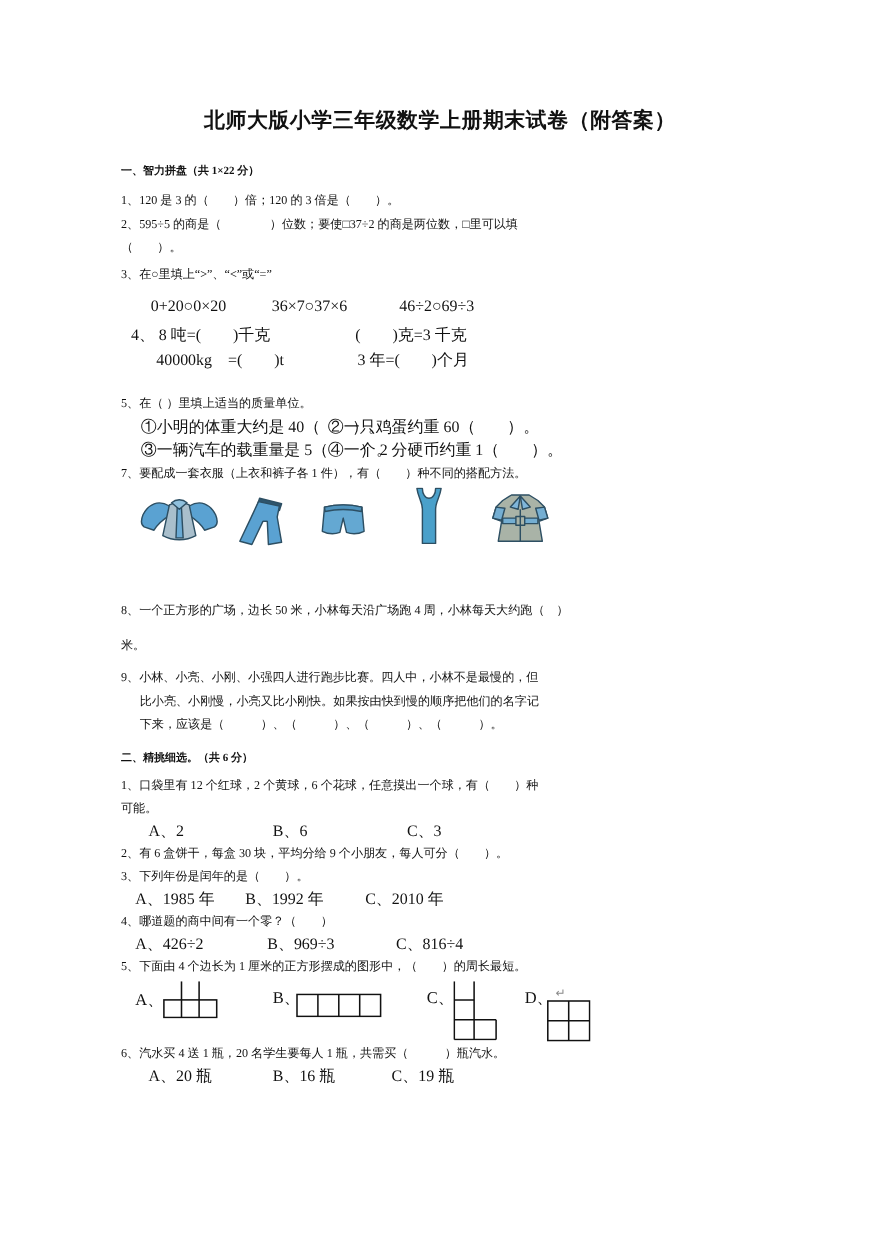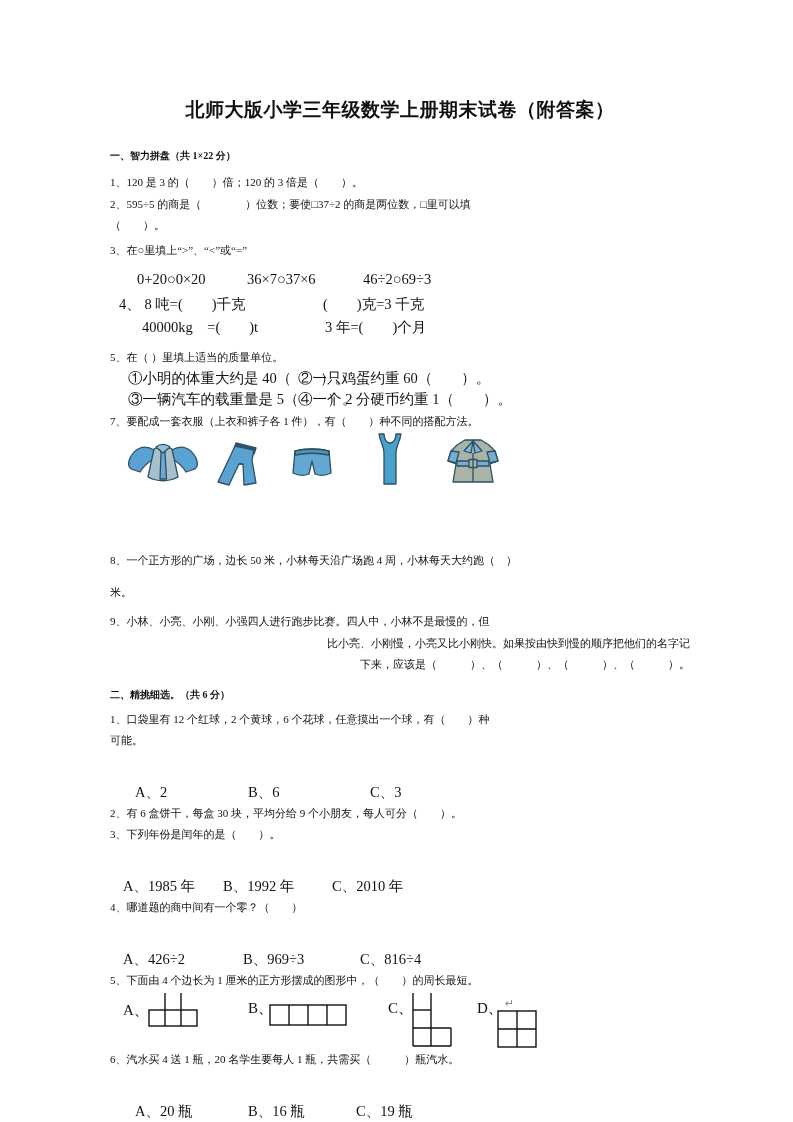--- a/index.html
+++ b/index.html
@@ -4,23 +4,23 @@
 <style>
   html,body{margin:0;padding:0;background:#ffffff;}
   .page{position:relative;width:793px;height:1122px;background:#ffffff;
         font-family:"Liberation Serif","DejaVu Serif",serif;color:#111;overflow:hidden;}
   .content{position:absolute;left:110px;top:97px;width:580px;}
   .title{font-size:19px;line-height:26px;font-weight:700;text-align:center;margin:0 0 22px 0;letter-spacing:.5px;}
   .h{font-size:10px;line-height:21px;font-weight:700;margin:0 0 6px 0;}
   .line{font-size:11px;line-height:21.5px;white-space:pre-wrap;}
   .s2 .line{line-height:21px;}
   .cols{position:relative;height:21px;font-size:14.5px;}
-  .s2 .cols{height:20px;margin-top:32px;}
+  .s2 .cols{height:20px;}
   .cols>span{position:absolute;top:0;white-space:pre;}
-  .indent{padding-left:17px;text-align:right;}
+  .indent{padding-left:17px;}
   .clothes{position:relative;height:58px;}
   .clothes svg{position:absolute;}
   .figrow{position:relative;height:56px;margin-top:2px;font-size:15px;}
   .figrow .lab{position:absolute;white-space:pre;}
   .figrow svg{position:absolute;}
   .figrow line, .figrow rect{stroke:#111;stroke-width:1.4;fill:none;}
   .pilcrow{position:absolute;color:#8a8a8a;font-size:11px;font-family:"DejaVu Sans",sans-serif;}
   .cl path{stroke:#2d4f63;stroke-width:1.3;stroke-linejoin:round;}
 </style>
 </head>
@@ -45,21 +45,21 @@
 
     <div class="cols" style="margin-top:3px">
       <span style="left:9px">4、 8 吨=(　　)千克</span>
       <span style="left:213px">(　　)克=3 千克</span>
     </div>
     <div class="cols" style="margin-top:2px">
       <span style="left:32px">40000kg　=(　　)t</span>
       <span style="left:215px">3 年=(　　)个月</span>
     </div>
 
-    <div class="line" style="margin-top:8px">5、在（ ）里填上适当的质量单位。</div>
+    <div class="line" style="margin-top:18px">5、在（ ）里填上适当的质量单位。</div>
     <div class="cols">
       <span style="left:18px">①小明的体重大约是 40（　　）。</span>
       <span style="left:188px">②一只鸡蛋约重 60（　　）。</span>
     </div>
     <div class="cols">
       <span style="left:18px">③一辆汽车的载重量是 5（　　）。</span>
       <span style="left:188px">④一个 2 分硬币约重 1（　　）。</span>
     </div>
 
     <div class="line">7、要配成一套衣服（上衣和裤子各 1 件），有（　　）种不同的搭配方法。</div>
@@ -89,21 +89,21 @@
         <path d="M7,14 L4,24 L12,26 L15,15 Z" fill="#74aed2"></path>
         <path d="M51,14 L54,24 L46,26 L43,15 Z" fill="#74aed2"></path>
         <path d="M29,4 L20,14 L27,16 Z" fill="#7fb6da"></path>
         <path d="M29,4 L38,14 L31,16 Z" fill="#7fb6da"></path>
         <path d="M13,24 L45,24 L45,29 L13,29 Z" fill="#74aed2"></path>
         <path d="M25,22.5 L33,22.5 L33,30.5 L25,30.5 Z" fill="#a9b3a7"></path>
         <path d="M29,16 L29,45" fill="none"></path>
       </svg>
     </div>
 
-    <div class="line" style="margin-top:60px;margin-bottom:10px">8、一个正方形的广场，边长 50 米，小林每天沿广场跑 4 周，小林每天大约跑（　）</div>
+    <div class="line" style="margin-top:45px;margin-bottom:10px">8、一个正方形的广场，边长 50 米，小林每天沿广场跑 4 周，小林每天大约跑（　）</div>
     <div class="line">米。</div>
     <div class="line" style="margin-top:8px">9、小林、小亮、小刚、小强四人进行跑步比赛。四人中，小林不是最慢的，但</div>
     <div class="line indent">比小亮、小刚慢，小亮又比小刚快。如果按由快到慢的顺序把他们的名字记</div>
     <div class="line indent">下来，应该是（　　　）、（　　　）、（　　　）、（　　　）。</div>
 
     <div class="s2">
       <div class="h" style="margin-top:8px;margin-bottom:4px">二、精挑细选。（共 6 分）</div>
 
       <div class="line">1、口袋里有 12 个红球，2 个黄球，6 个花球，任意摸出一个球，有（　　）种</div>
       <div class="line">可能。</div>

